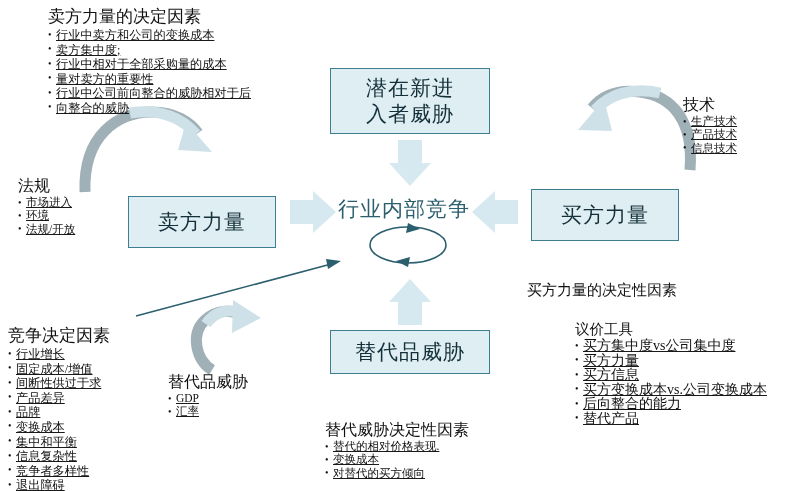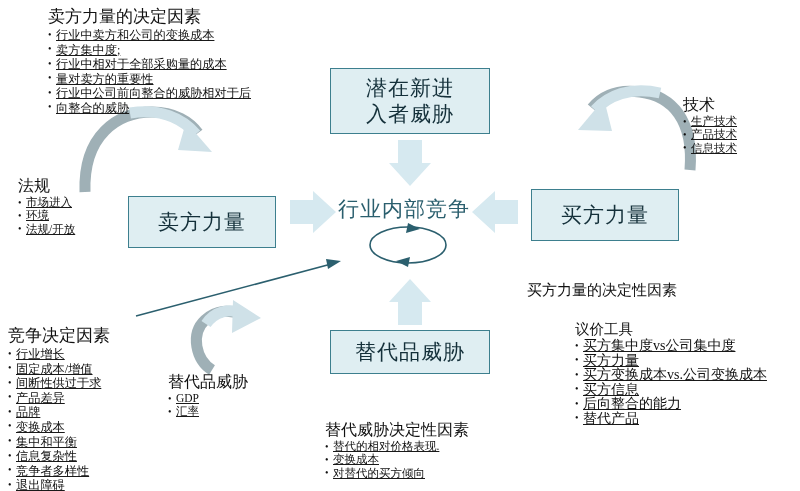--- a/index.html
+++ b/index.html
@@ -238,20 +238,20 @@
     </ul>
   </div>
 
   <div id="buyer-title" style="left:527px; top:281px;text-align:center;">买方力量的决定性因素</div>
 
   <div class="blk buyer" style="left:540px; top:320px;margin-left:35px;">
     <div class="hd">议价工具</div>
     <ul>
       <li>买方集中度vs公司集中度</li>
       <li>买方力量</li>
+      <li>买方信息</li>
       <li>买方变换成本vs.公司变换成本</li>
-      <li>买方信息</li>
       <li>后向整合的能力</li>
       <li>替代产品</li>
     </ul>
   </div>
 
 </div>
 
 </body></html>

